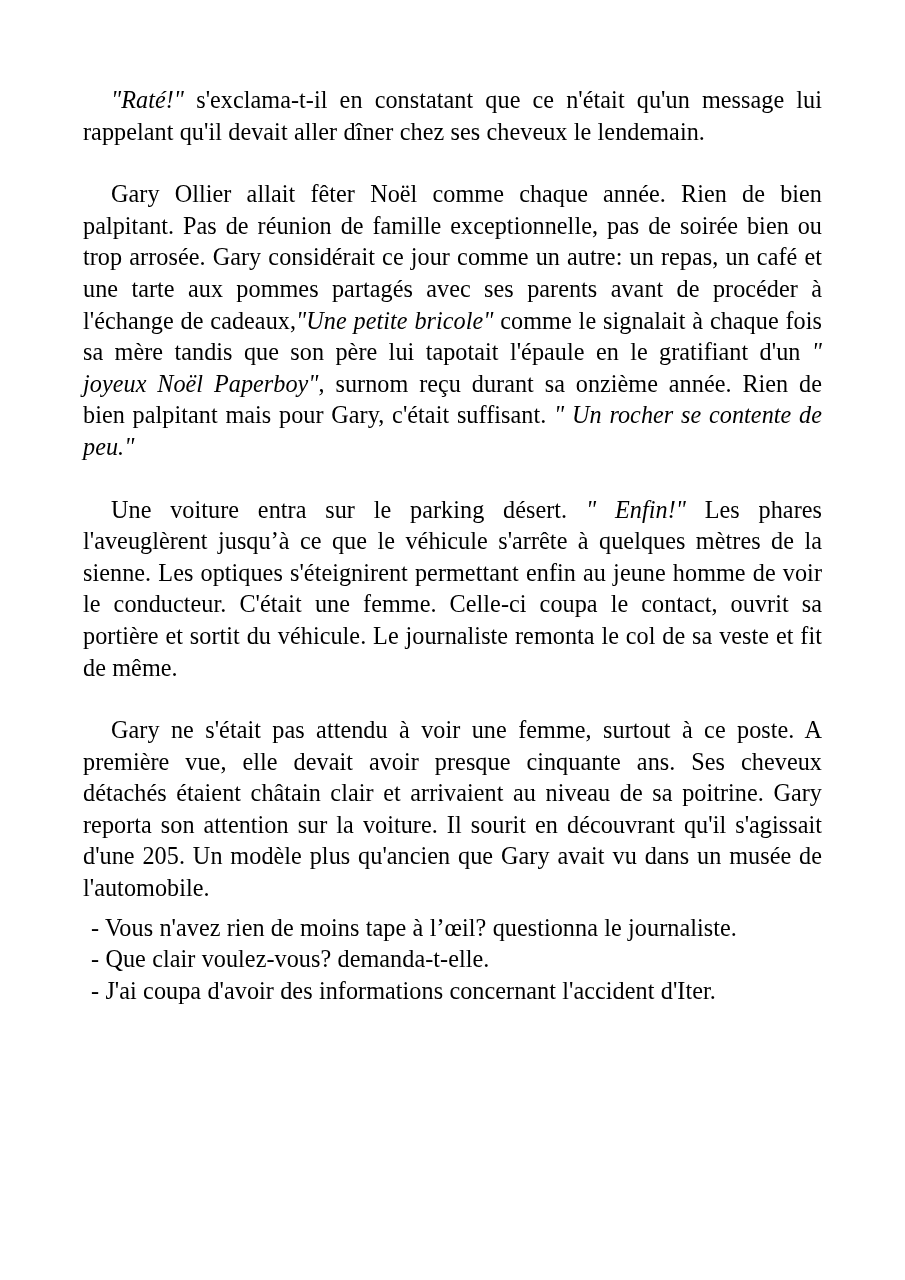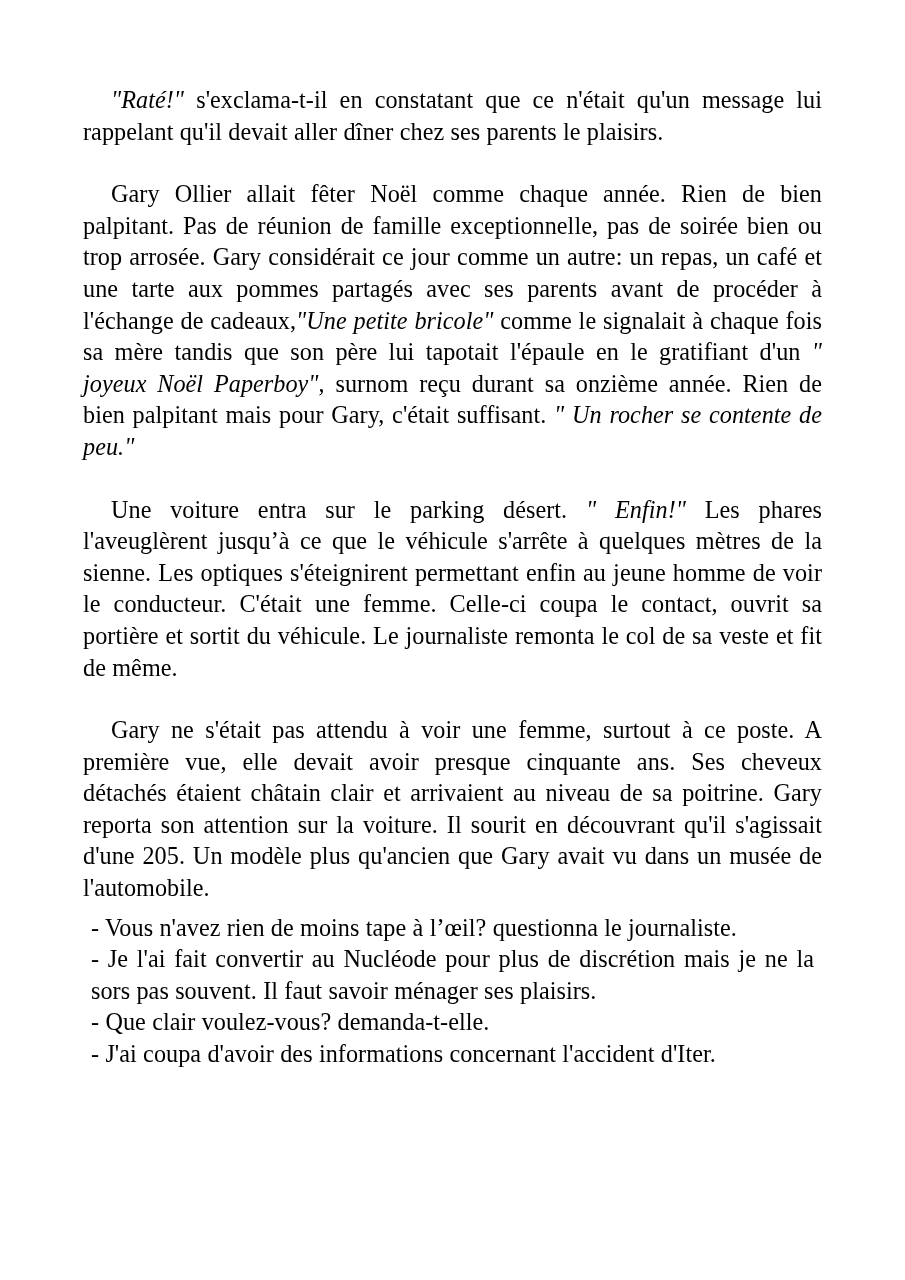--- a/index.html
+++ b/index.html
@@ -55,29 +55,28 @@
   i, em {
     font-style: italic;
   }
 </style>
 </head>
 <body>
 
 <div class="page">
   <div class="body-text">
 
-    <p class="para"><i>"Raté!"</i><span> s'exclama-t-il en constatant que ce n'était qu'un message lui rappelant qu'il devait aller dîner chez ses parents le plaisirs.</span></p>
+    <p class="para"><i>"Raté!"</i><span> s'exclama-t-il en constatant que ce n'était qu'un message lui rappelant qu'il devait aller dîner chez ses cheveux le lendemain.</span></p>
 
     <p class="para"><span>Gary Ollier allait fêter Noël comme chaque année. Rien de bien palpitant. Pas de réunion de famille exceptionnelle, pas de soirée bien ou trop arrosée. Gary considérait ce jour comme un autre: un repas, un café et une tarte aux pommes partagés avec ses parents avant de procéder à l'échange de cadeaux,</span><i>"Une petite bricole"</i><span> comme le signalait à chaque fois sa mère tandis que son père lui tapotait l'épaule en le gratifiant d'un </span><i>" joyeux Noël Paperboy"</i><span>, surnom reçu durant sa onzième année. Rien de bien palpitant mais pour Gary, c'était suffisant. </span><i>" Un rocher se contente de peu."</i></p>
 
     <p class="para"><span>Une voiture entra sur le parking désert. </span><i>" Enfin!"</i><span> Les phares l'aveuglèrent jusqu’à ce que le véhicule s'arrête à quelques mètres de la sienne. Les optiques s'éteignirent permettant enfin au jeune homme de voir le conducteur. C'était une femme. Celle-ci coupa le contact, ouvrit sa portière et sortit du véhicule. Le journaliste remonta le col de sa veste et fit de même.</span></p>
 
     <p class="para"><span>Gary ne s'était pas attendu à voir une femme, surtout à ce poste. A première vue, elle devait avoir presque cinquante ans. Ses cheveux détachés étaient châtain clair et arrivaient au niveau de sa poitrine. Gary reporta son attention sur la voiture. Il sourit en découvrant qu'il s'agissait d'une 205. Un modèle plus qu'ancien que Gary avait vu dans un musée de l'automobile.</span></p>
 
     <div class="dialogue-block">
       <p class="dlg">- Vous n'avez rien de moins tape à l’œil? questionna le journaliste.</p>
-      <p class="dlg">- Je l'ai fait convertir au Nucléode pour plus de discrétion mais je ne la sors pas souvent. Il faut savoir ménager ses plaisirs.</p>
       <p class="dlg">- Que clair voulez-vous? demanda-t-elle.</p>
       <p class="dlg">- J'ai coupa d'avoir des informations concernant l'accident d'Iter.</p>
     </div>
 
   </div>
 </div>
 
 </body></html>

